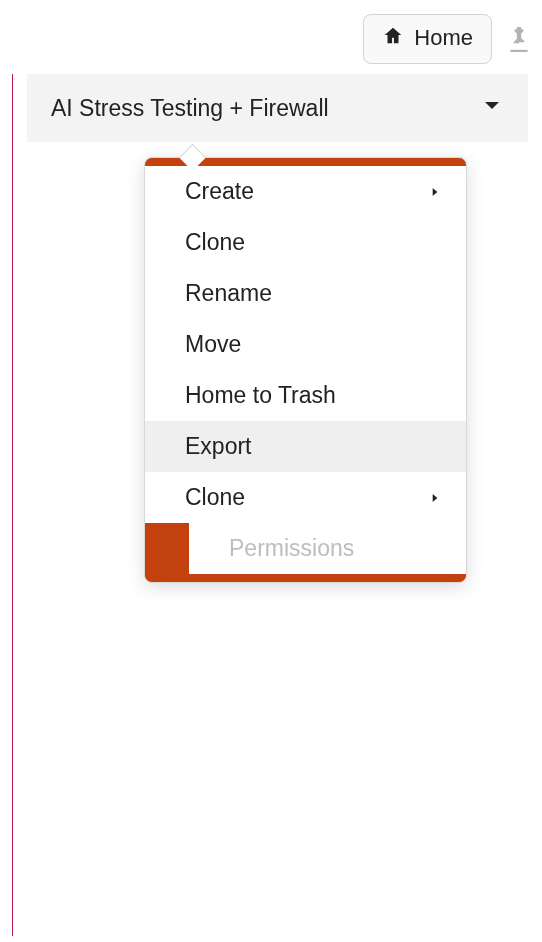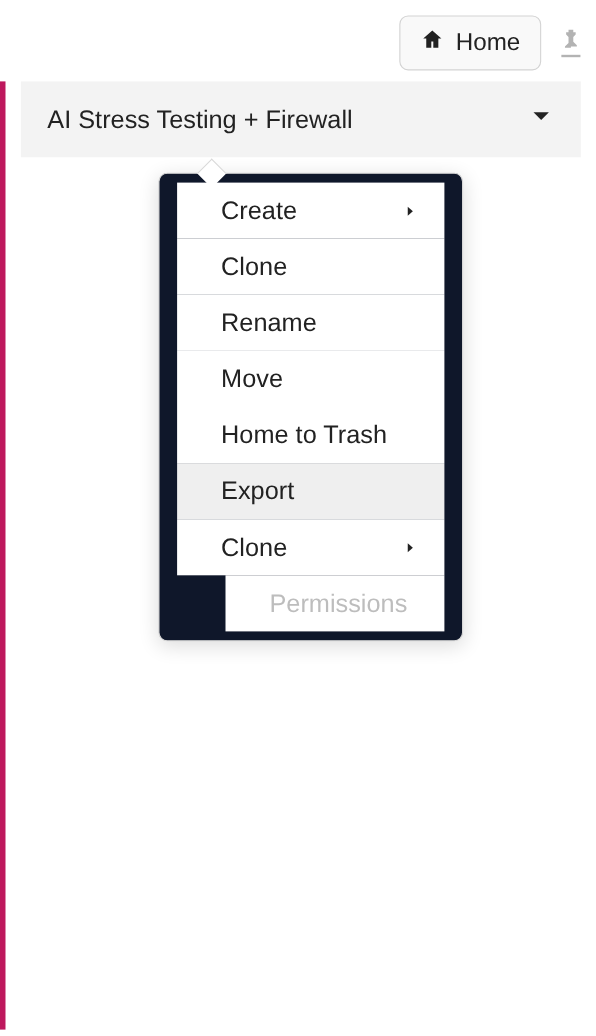--- a/index.html
+++ b/index.html
@@ -35,21 +35,22 @@
       cursor: pointer;
     }
     .pin-button {
       color: #b3b3b3;
       cursor: pointer;
       display: inline-flex;
       align-items: center;
       justify-content: center;
     }
     .content-area {
-      border-left: 5px solid #be185d;
+      border-left: 1px solid #be185d;
+      margin-left: 12px;
       height: calc(100% - 80px);
     }
     .collection-header {
       background: #f3f3f3;
       margin: 0 14px 0 14px;
       padding: 20px 24px;
       display: flex;
       align-items: center;
       justify-content: space-between;
       cursor: pointer;
@@ -59,26 +60,26 @@
       color: #222;
       font-weight: 400;
     }
     .chevron-icon {
       color: #222;
     }
     .context-menu {
       position: absolute;
       top: 157px;
       left: 144px;
-      width: 277px;
-      background: #0f172a;
+      width: 323px;
+      background: #c2410c;
       border: 1px solid #d8d8d8;
       border-radius: 8px;
       box-shadow: 0 4px 18px rgba(0,0,0,0.14);
-      padding: 8px 16px;
+      padding: 8px 0;
       z-index: 100;
     }
     .context-menu::before {
       content: "";
       position: absolute;
       top: -10px;
       left: 38px;
       width: 18px;
       height: 18px;
       background: #fff;

